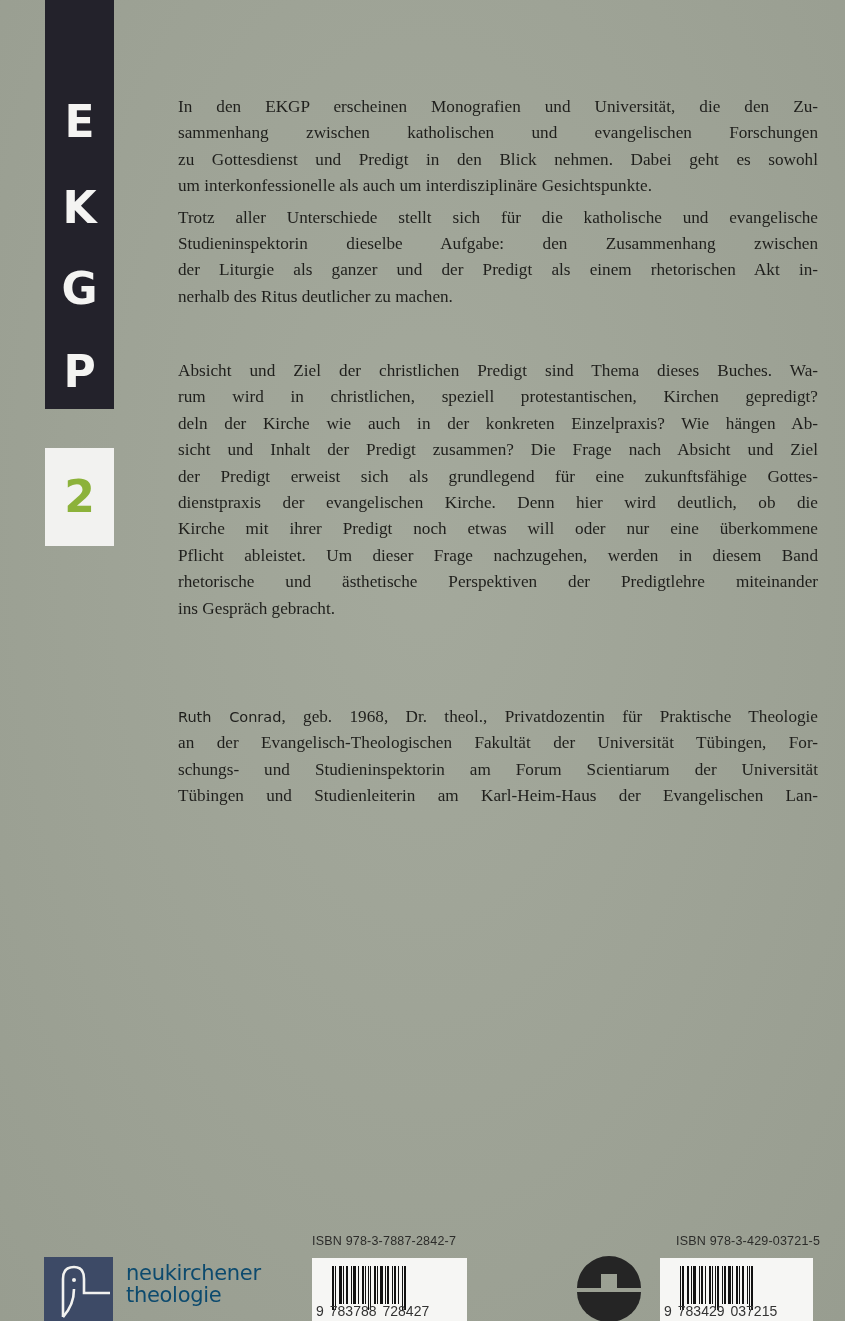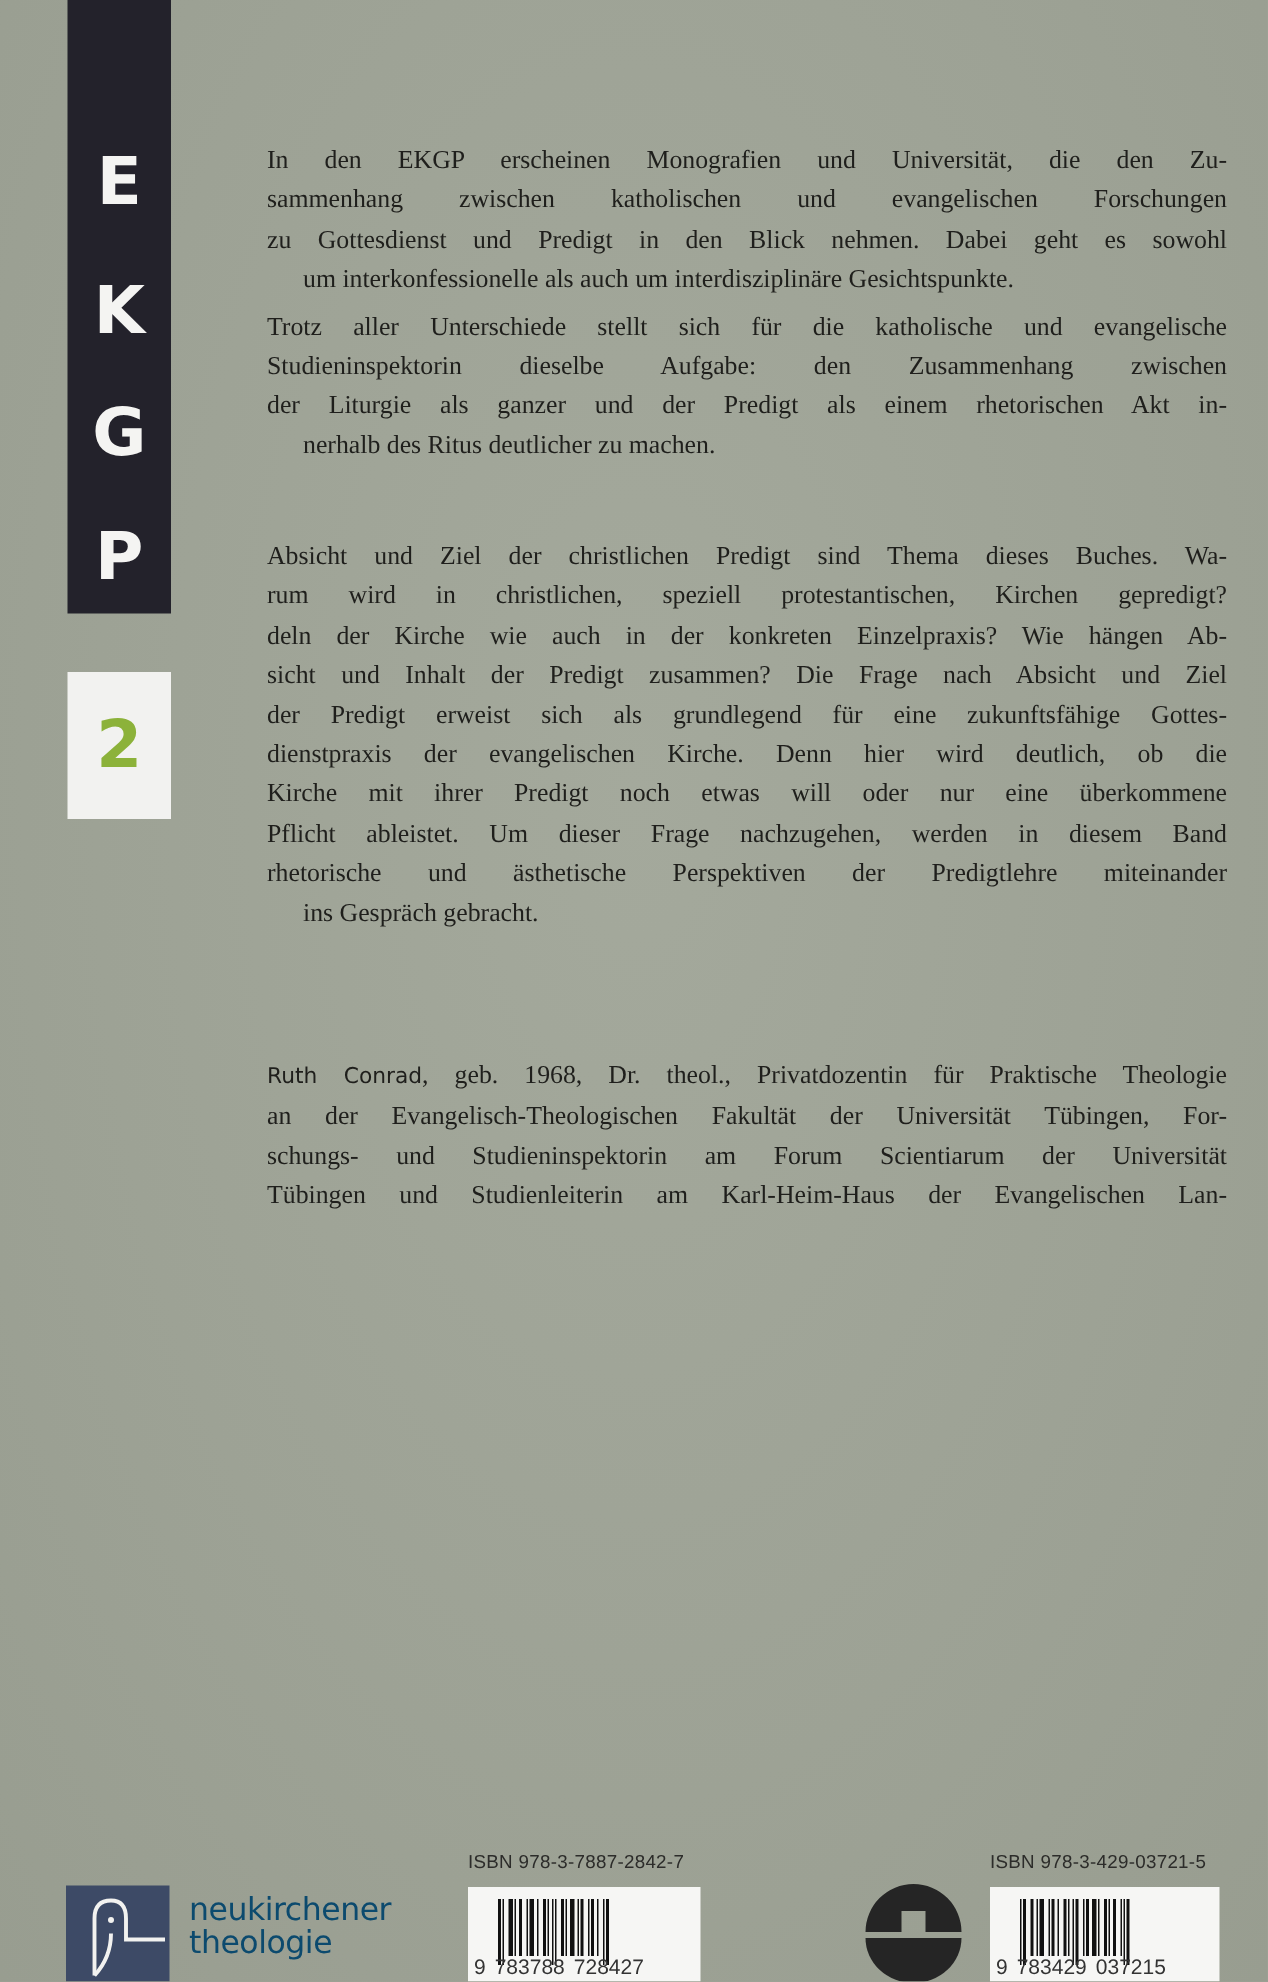--- a/index.html
+++ b/index.html
@@ -30,21 +30,21 @@
     font-weight: bold; color: #8cb23a; font-size: 44px; line-height: 1;
   }
   .text-col {
     position: absolute; left: 178px; width: 640px;
     font-size: 17.2px; line-height: 26.4px; color: #1f1f1c;
     text-align: left;
     font-family: "Liberation Serif", "DejaVu Serif", serif;
   }
   .text-col p { margin: 0; }
   .line { display: block; white-space: nowrap; text-align: justify; text-align-last: justify; }
-  .line.last { text-align-last: left; margin-left: 24px; }
+  .line.last { text-align-last: left; }
   .author-name {
     font-family: "DejaVu Sans", "Liberation Sans", sans-serif;
     font-weight: normal; font-size: 14.5px;
   }
   .isbn {
     position: absolute; font-family: "Liberation Sans", "DejaVu Sans", sans-serif;
     font-size: 12.5px; color: #2c2c2a; letter-spacing: 0.2px;
   }
   .barcode-box {
     position: absolute; background: #f6f6f4; height: 63px; top: 1258px;
@@ -160,21 +160,21 @@
     <span>9</span>
     <span>783788</span>
     <span>728427</span>
   </div>
 </div>
 
 <svg class="m-logo" viewBox="0 0 72 69">
   <path d="M4 36 A32 32 0 0 1 68 36 L44 36 L44 22 L28 22 L28 36 Z" fill="#252525"></path>
   <path d="M4 40 L68 40 A32 30 0 0 1 4 40 Z" fill="#252525"></path>
 </svg>
-<div class="isbn" style="left:660px; top:1234px">ISBN 978-3-429-03721-5</div>
+<div class="isbn" style="left:676px; top:1234px">ISBN 978-3-429-03721-5</div>
 <div class="barcode-box" style="left:660px; width:153px">
   <div class="barcode-bars">
     <span style="width:1px;height:44px"></span>
       <span style="width:2px;height:44px;margin-right:3px"></span>
     <span style="width:2px;height:38px;margin-right:2px"></span>
       <span style="width:1px;height:38px"></span>
     <span style="width:3px;height:38px;margin-right:3px"></span>
       <span style="width:1px;height:38px"></span>
     <span style="width:2px;height:38px;margin-right:2px"></span>
       <span style="width:1px;height:38px;margin-right:3px"></span>

